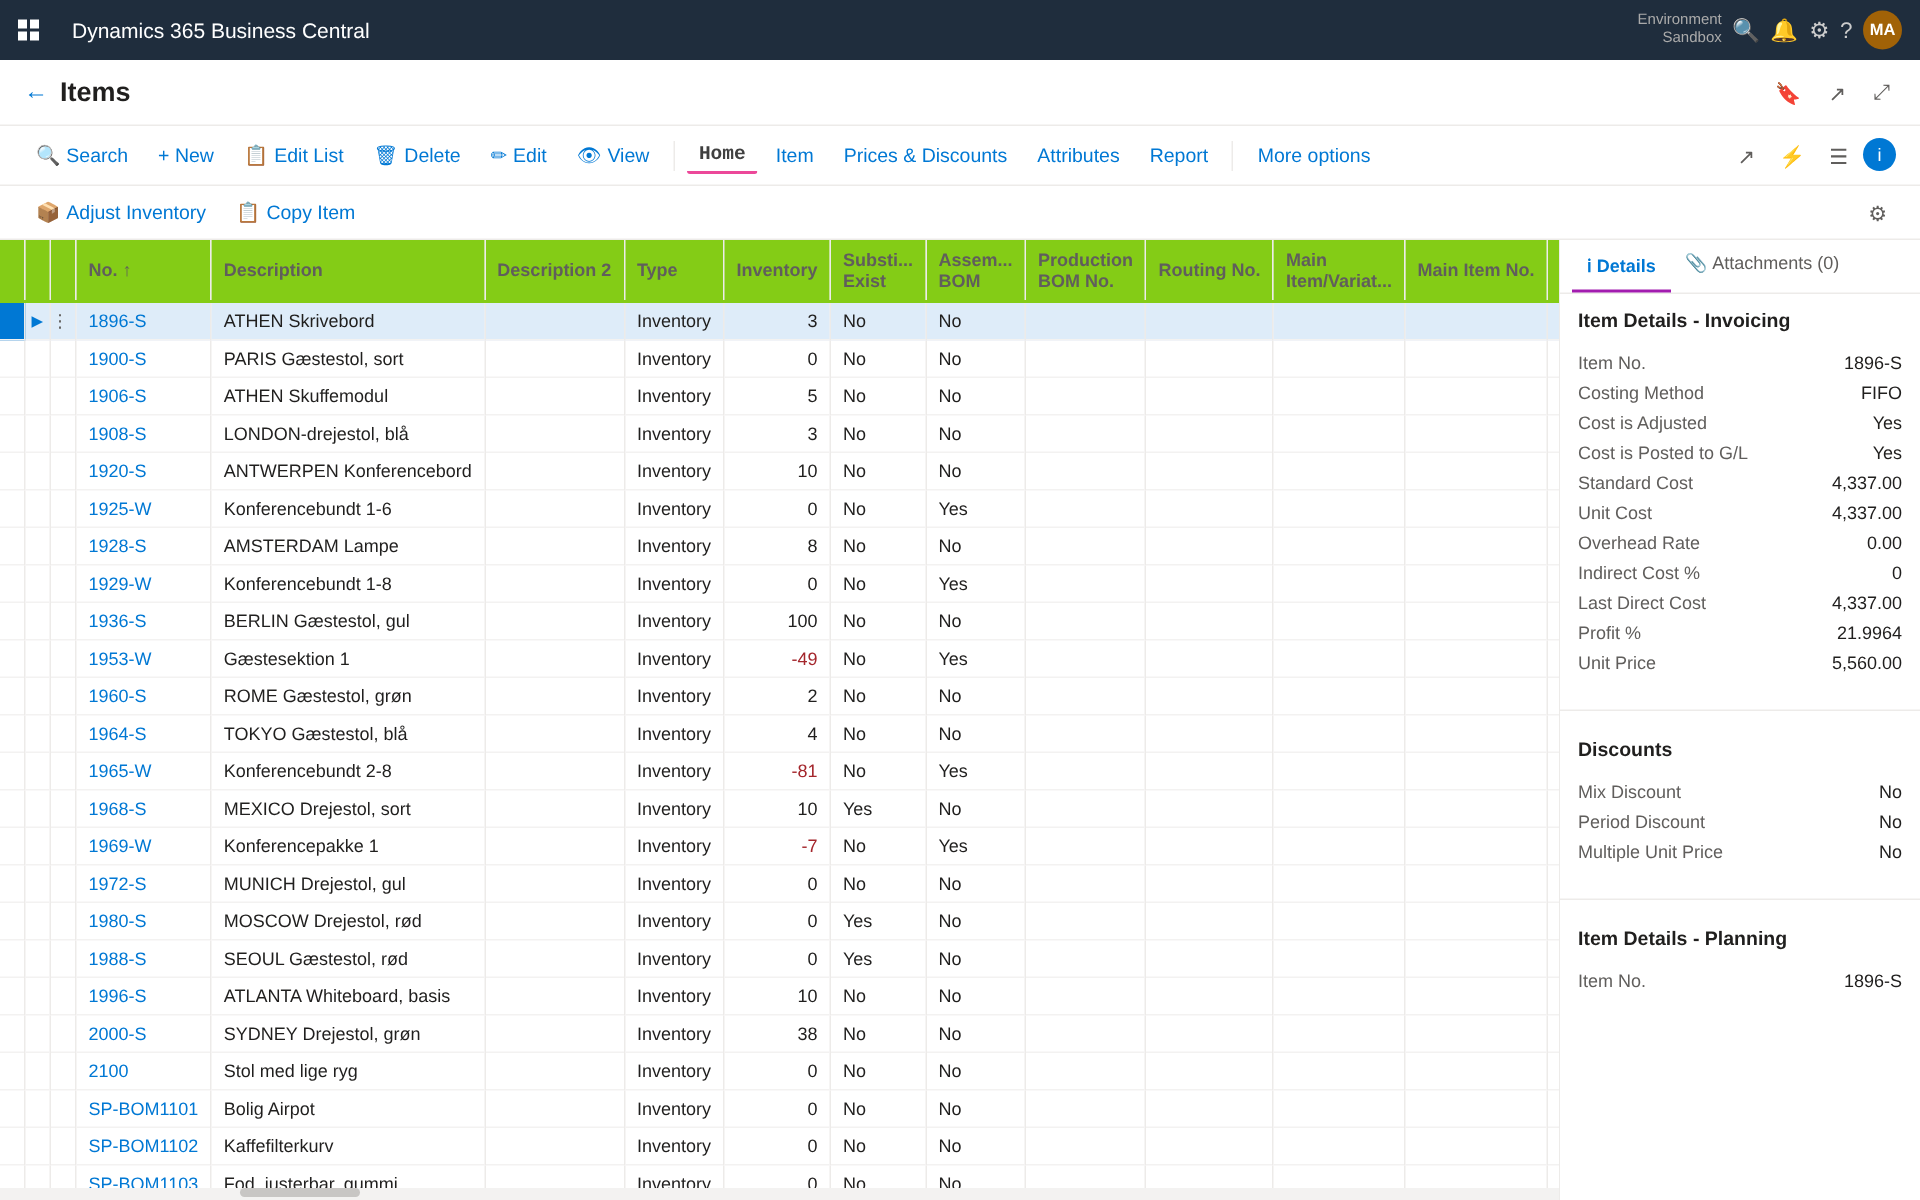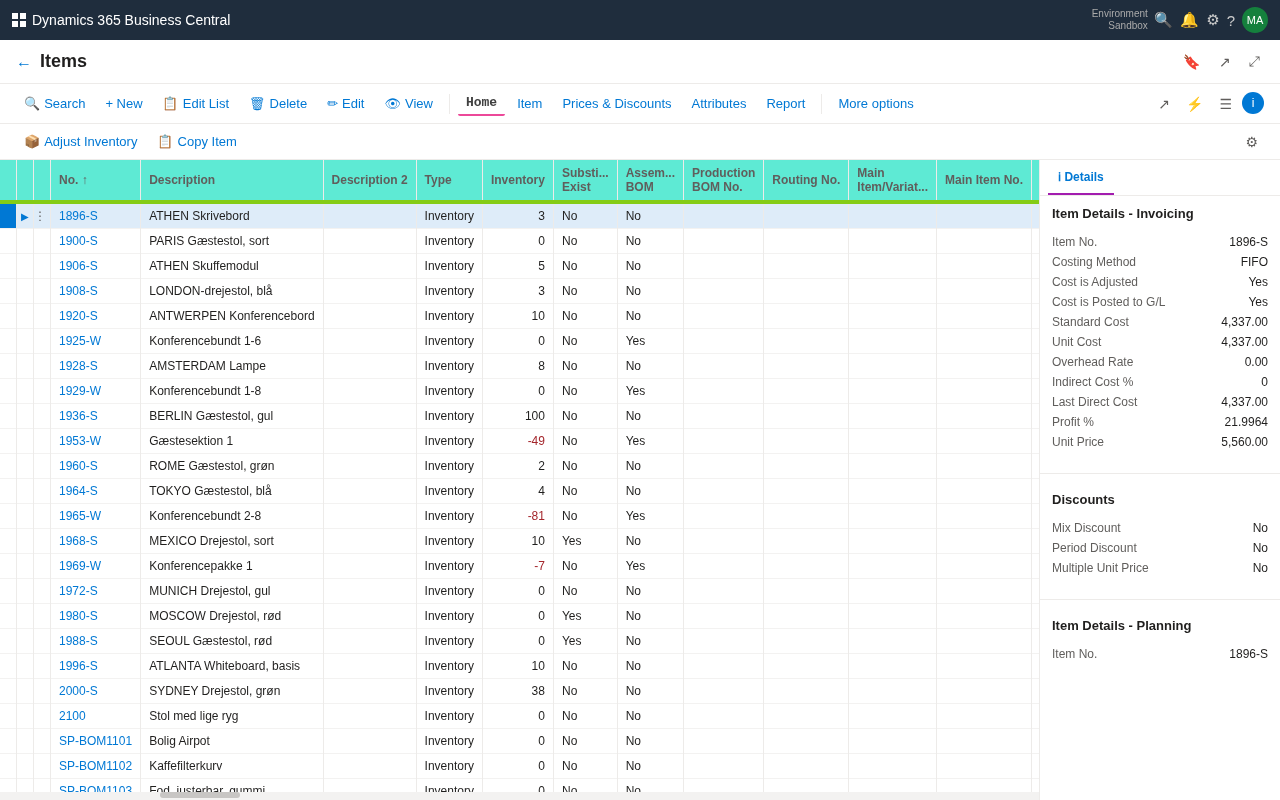--- a/index.html
+++ b/index.html
@@ -8,27 +8,27 @@
     
     .top-bar {
       background: #1f2d3d;
       height: 40px;
       display: flex;
       align-items: center;
       padding: 0 12px;
       color: #fff;
       justify-content: space-between;
     }
-    .top-bar-left { display: flex; align-items: center; gap: 6px; }
+    .top-bar-left { display: flex; align-items: center; gap: 22px; }
     .app-grid-icon { display: grid; grid-template-columns: 1fr 1fr; gap: 2px; width: 14px; height: 14px; }
     .app-grid-icon span { background: #fff; width: 6px; height: 6px; }
     .top-bar-title { font-size: 14px; font-weight: 500; color: #fff; }
     .top-bar-right { display: flex; align-items: center; gap: 7px; }
     .top-bar-icon { color: #ccc; cursor: pointer; font-size: 15px; }
-    .avatar { background: #15803d; color: #fff; border-radius: 50%; width: 26px; height: 26px; display: flex; align-items: center; justify-content: center; font-size: 11px; font-weight: 400; }
+    .avatar { background: #a16207; color: #fff; border-radius: 50%; width: 26px; height: 26px; display: flex; align-items: center; justify-content: center; font-size: 11px; font-weight: 700; }
     .env-badge { font-size: 10px; color: #aaa; text-align: right; line-height: 1.2; }
 
     
     .page-header {
       background: #fff;
       border-bottom: 1px solid #edebe9;
       padding: 0 16px;
       height: 44px;
       display: flex;
       align-items: center;
@@ -99,21 +99,21 @@
     }
 
     
     .table-container {
       flex: 1;
       overflow: auto;
       background: #fff;
       border-right: 1px solid #edebe9;
     }
     table { width: 100%; border-collapse: collapse; font-size: 12px; }
-    thead tr { background: #5eead4; border-bottom: 4px solid #84cc16; }
+    thead tr { background: #84cc16; border-bottom: 2px solid #84cc16; }
     thead th {
       padding: 6px 8px;
       text-align: left;
       font-weight: 600;
       color: #605e5c;
       white-space: nowrap;
       border-right: 1px solid #edebe9;
       cursor: pointer;
       user-select: none;
       font-size: 12px;
@@ -719,20 +719,23 @@
     <div style="height:8px;background:#f3f2f1;position:sticky;bottom:0;">
       <div style="width:80px;height:6px;background:#c8c6c4;border-radius:3px;margin:1px 160px;"></div>
     </div>
   </div>
 
   <div class="detail-panel">
     <div class="detail-tabs">
       <div class="detail-tab active">
         <span>ℹ</span> Details
       </div>
+      <div class="detail-tab">
+        <span>📎</span> Attachments (0)
+      </div>
     </div>
 
     <div class="detail-section">
       <div class="detail-section-title">Item Details - Invoicing</div>
       <div id="invoicing-fields">
           <div class="detail-row">
       <span class="detail-label">Item No.</span>
       <span class="detail-value">1896-S</span>
     </div>
           <div class="detail-row">

